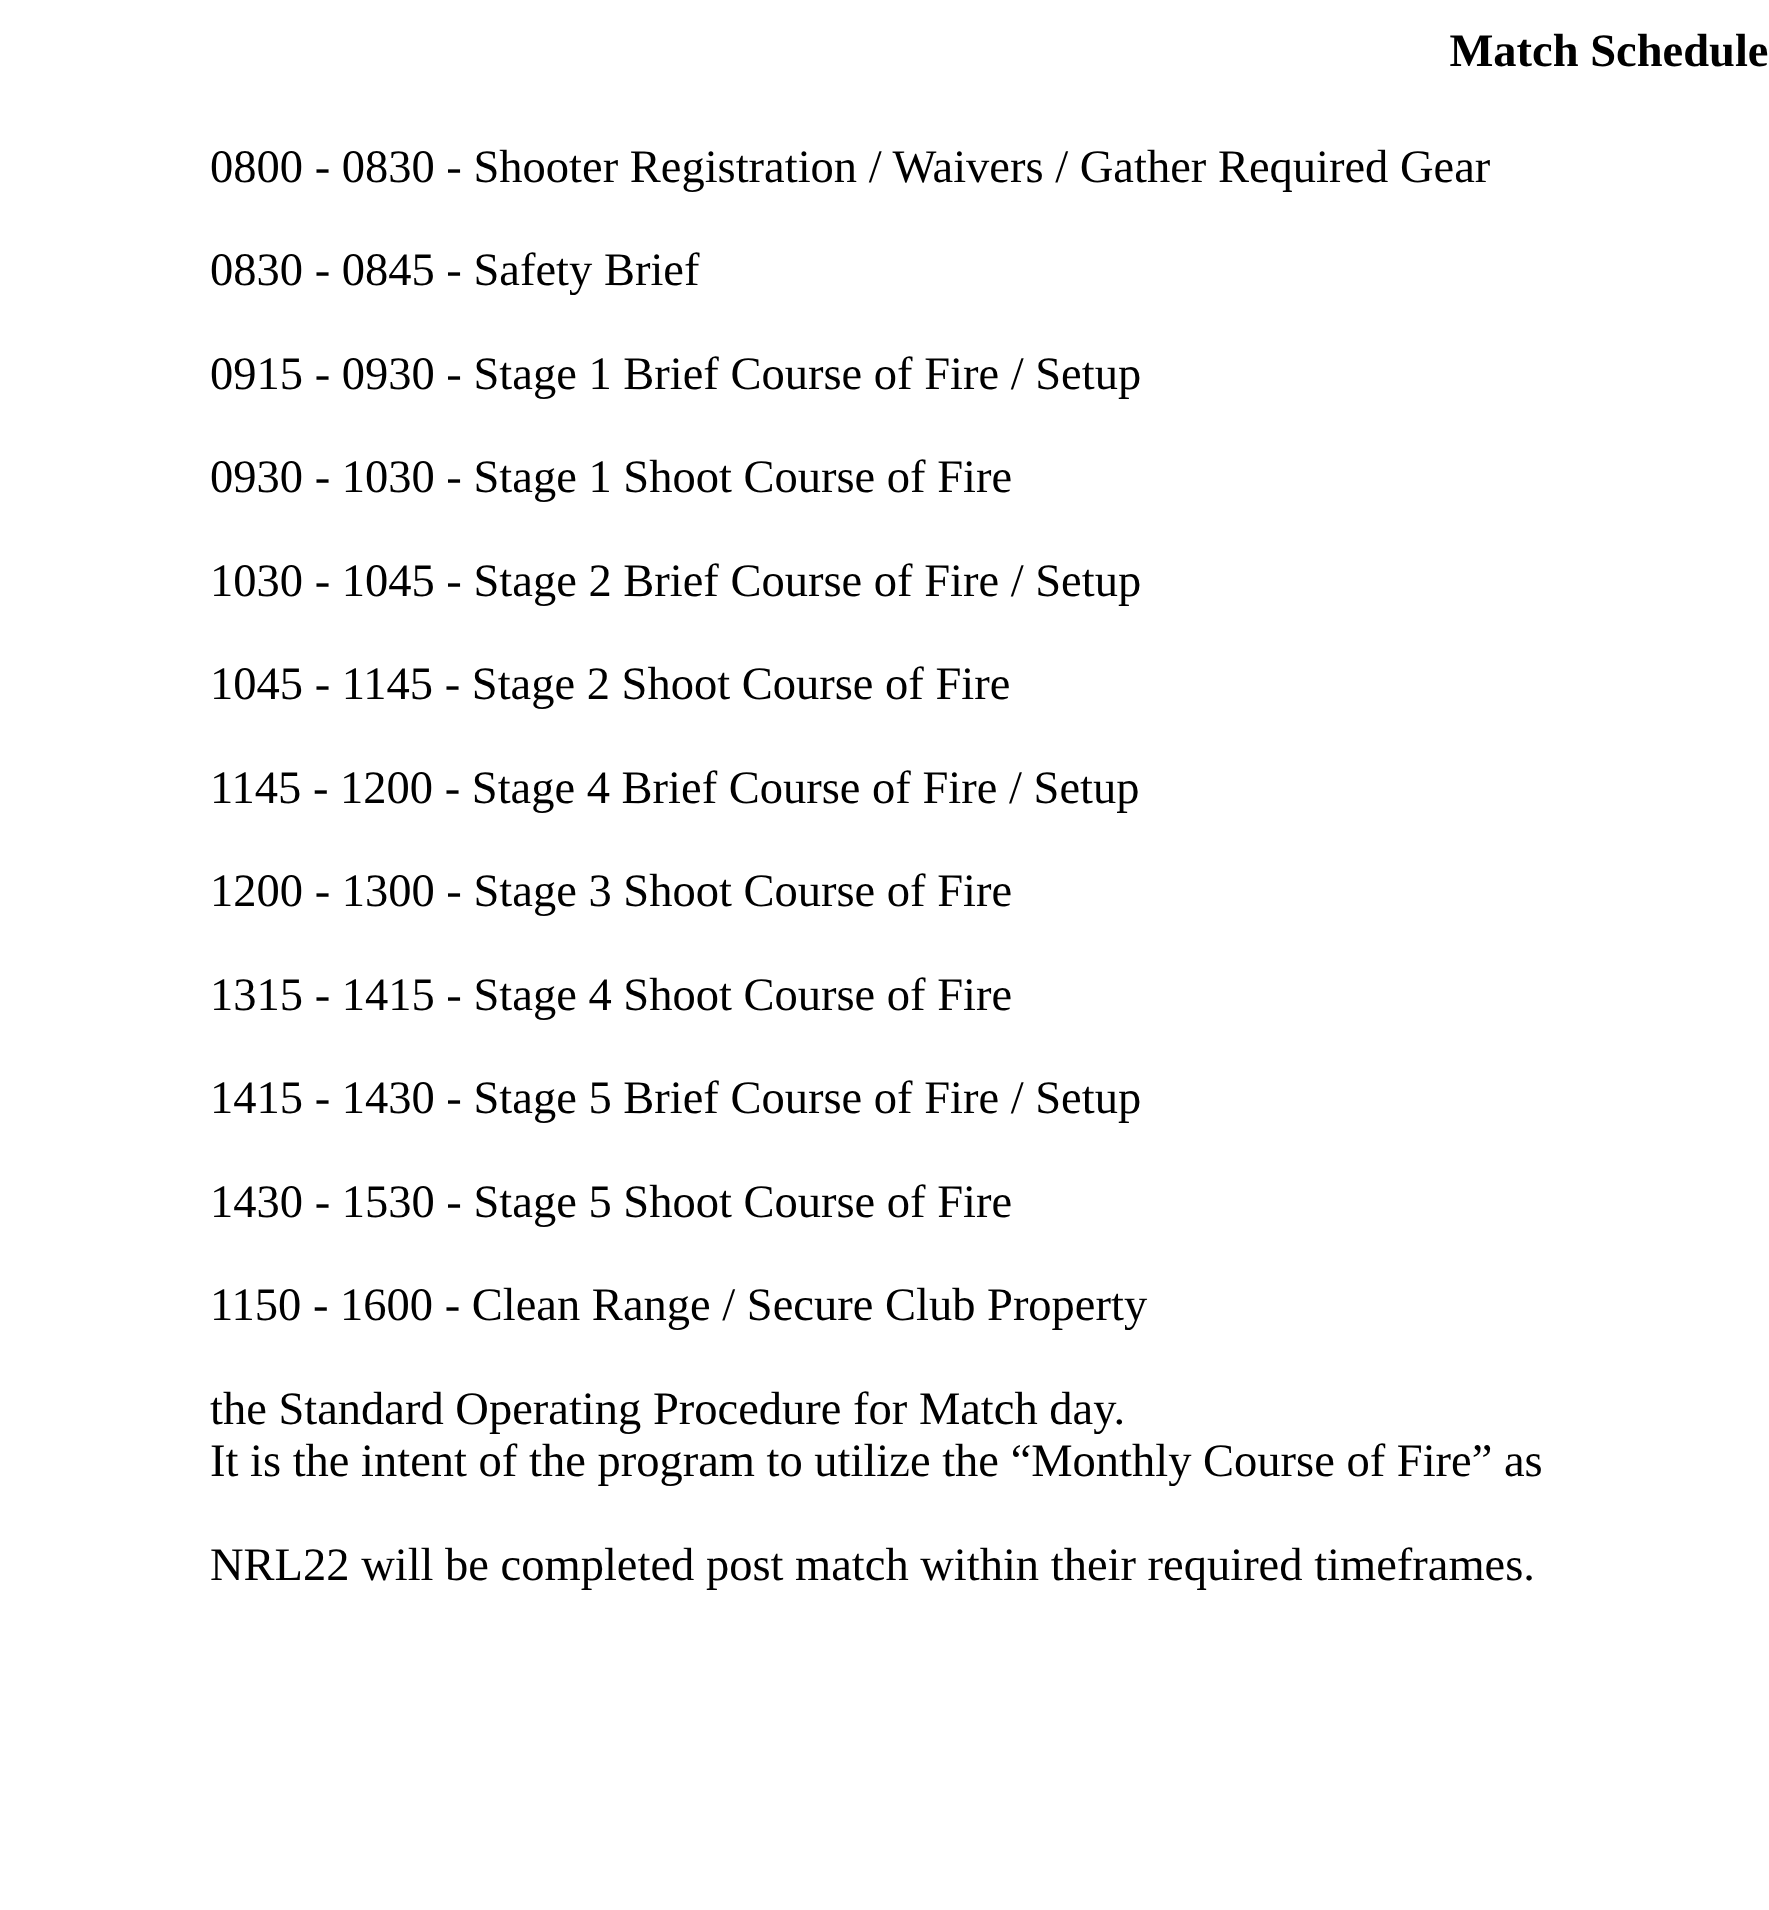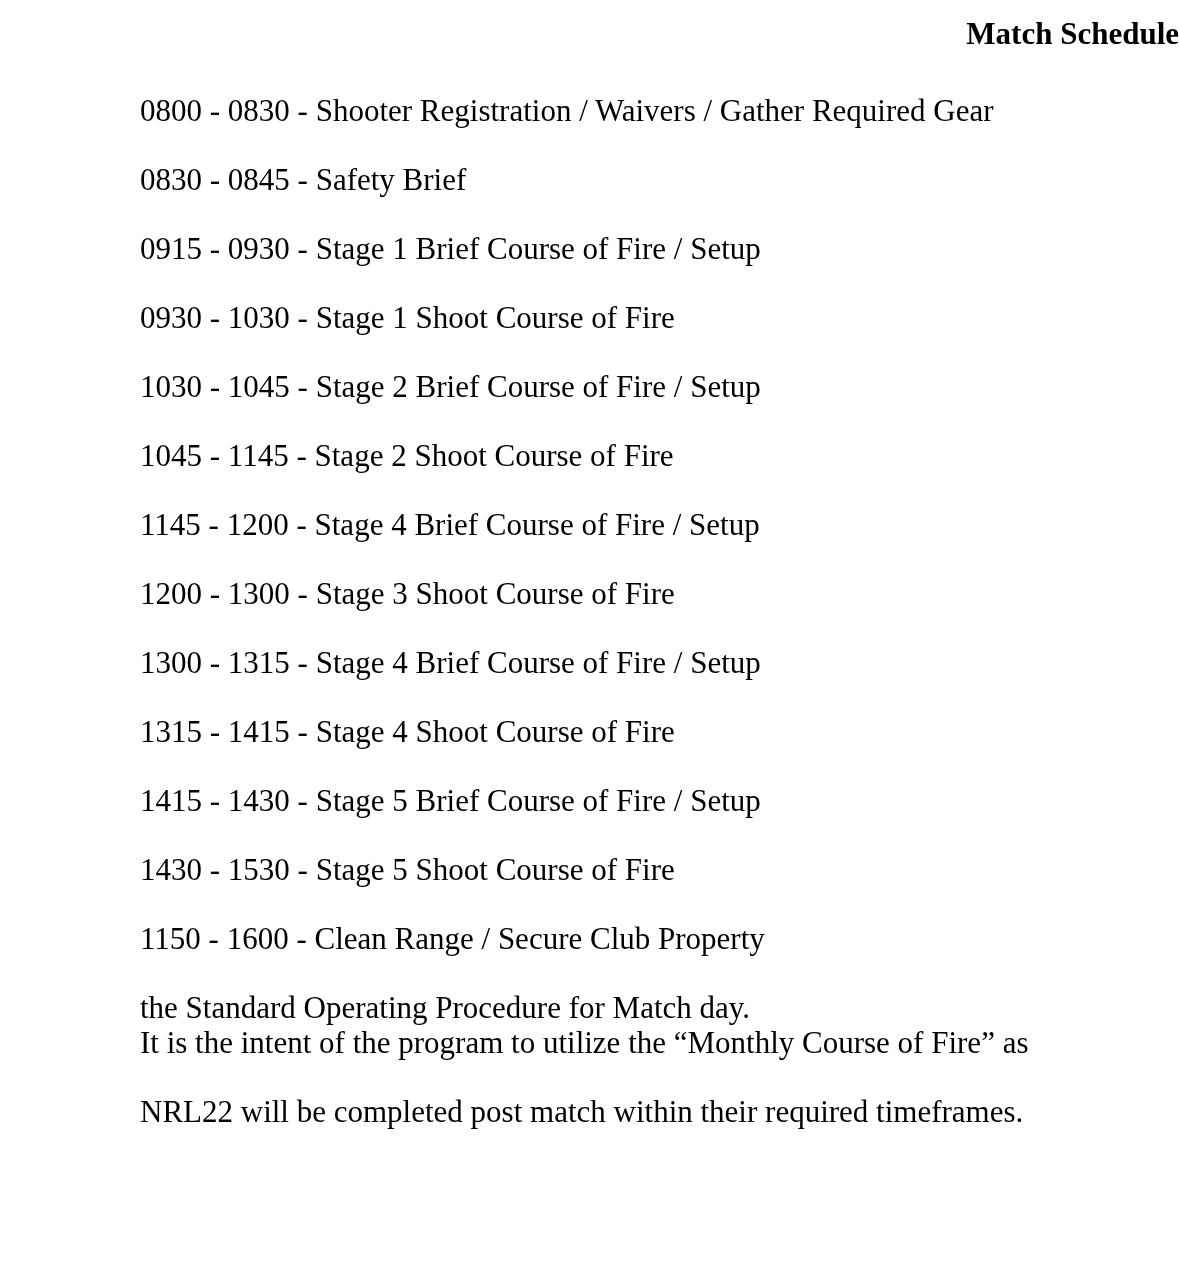--- a/index.html
+++ b/index.html
@@ -50,21 +50,20 @@
 
 <div class="schedule-list">
   <div class="schedule-line"><span>0800 - 0830</span><span> - </span><span>Shooter Registration / Waivers / Gather Required Gear</span></div>
   <div class="schedule-line"><span>0830 - 0845</span><span> - </span><span>Safety Brief</span></div>
   <div class="schedule-line"><span>0915 - 0930</span><span> - </span><span>Stage 1 Brief Course of Fire / Setup</span></div>
   <div class="schedule-line"><span>0930 - 1030</span><span> - </span><span>Stage 1 Shoot Course of Fire</span></div>
   <div class="schedule-line"><span>1030 - 1045</span><span> - </span><span>Stage 2 Brief Course of Fire / Setup</span></div>
   <div class="schedule-line"><span>1045 - 1145</span><span> - </span><span>Stage 2 Shoot Course of Fire</span></div>
   <div class="schedule-line"><span>1145 - 1200</span><span> - </span><span>Stage 4 Brief Course of Fire / Setup</span></div>
   <div class="schedule-line"><span>1200 - 1300</span><span> - </span><span>Stage 3 Shoot Course of Fire</span></div>
-  <div class="schedule-line"><span>1300 - 1315</span><span> - </span><span>Stage 4 Brief Course of Fire / Setup</span></div>
   <div class="schedule-line"><span>1315 - 1415</span><span> - </span><span>Stage 4 Shoot Course of Fire</span></div>
   <div class="schedule-line"><span>1415 - 1430</span><span> - </span><span>Stage 5 Brief Course of Fire / Setup</span></div>
   <div class="schedule-line"><span>1430 - 1530</span><span> - </span><span>Stage 5 Shoot Course of Fire</span></div>
   <div class="schedule-line"><span>1150 - 1600</span><span> - </span><span>Clean Range / Secure Club Property</span></div>
 </div>
 
 <div class="paragraphs">
   <div class="para">
     <div class="para-line">the Standard Operating Procedure for Match day.</div>
     <div class="para-line">It is the intent of the program to utilize the “Monthly Course of Fire” as</div>

